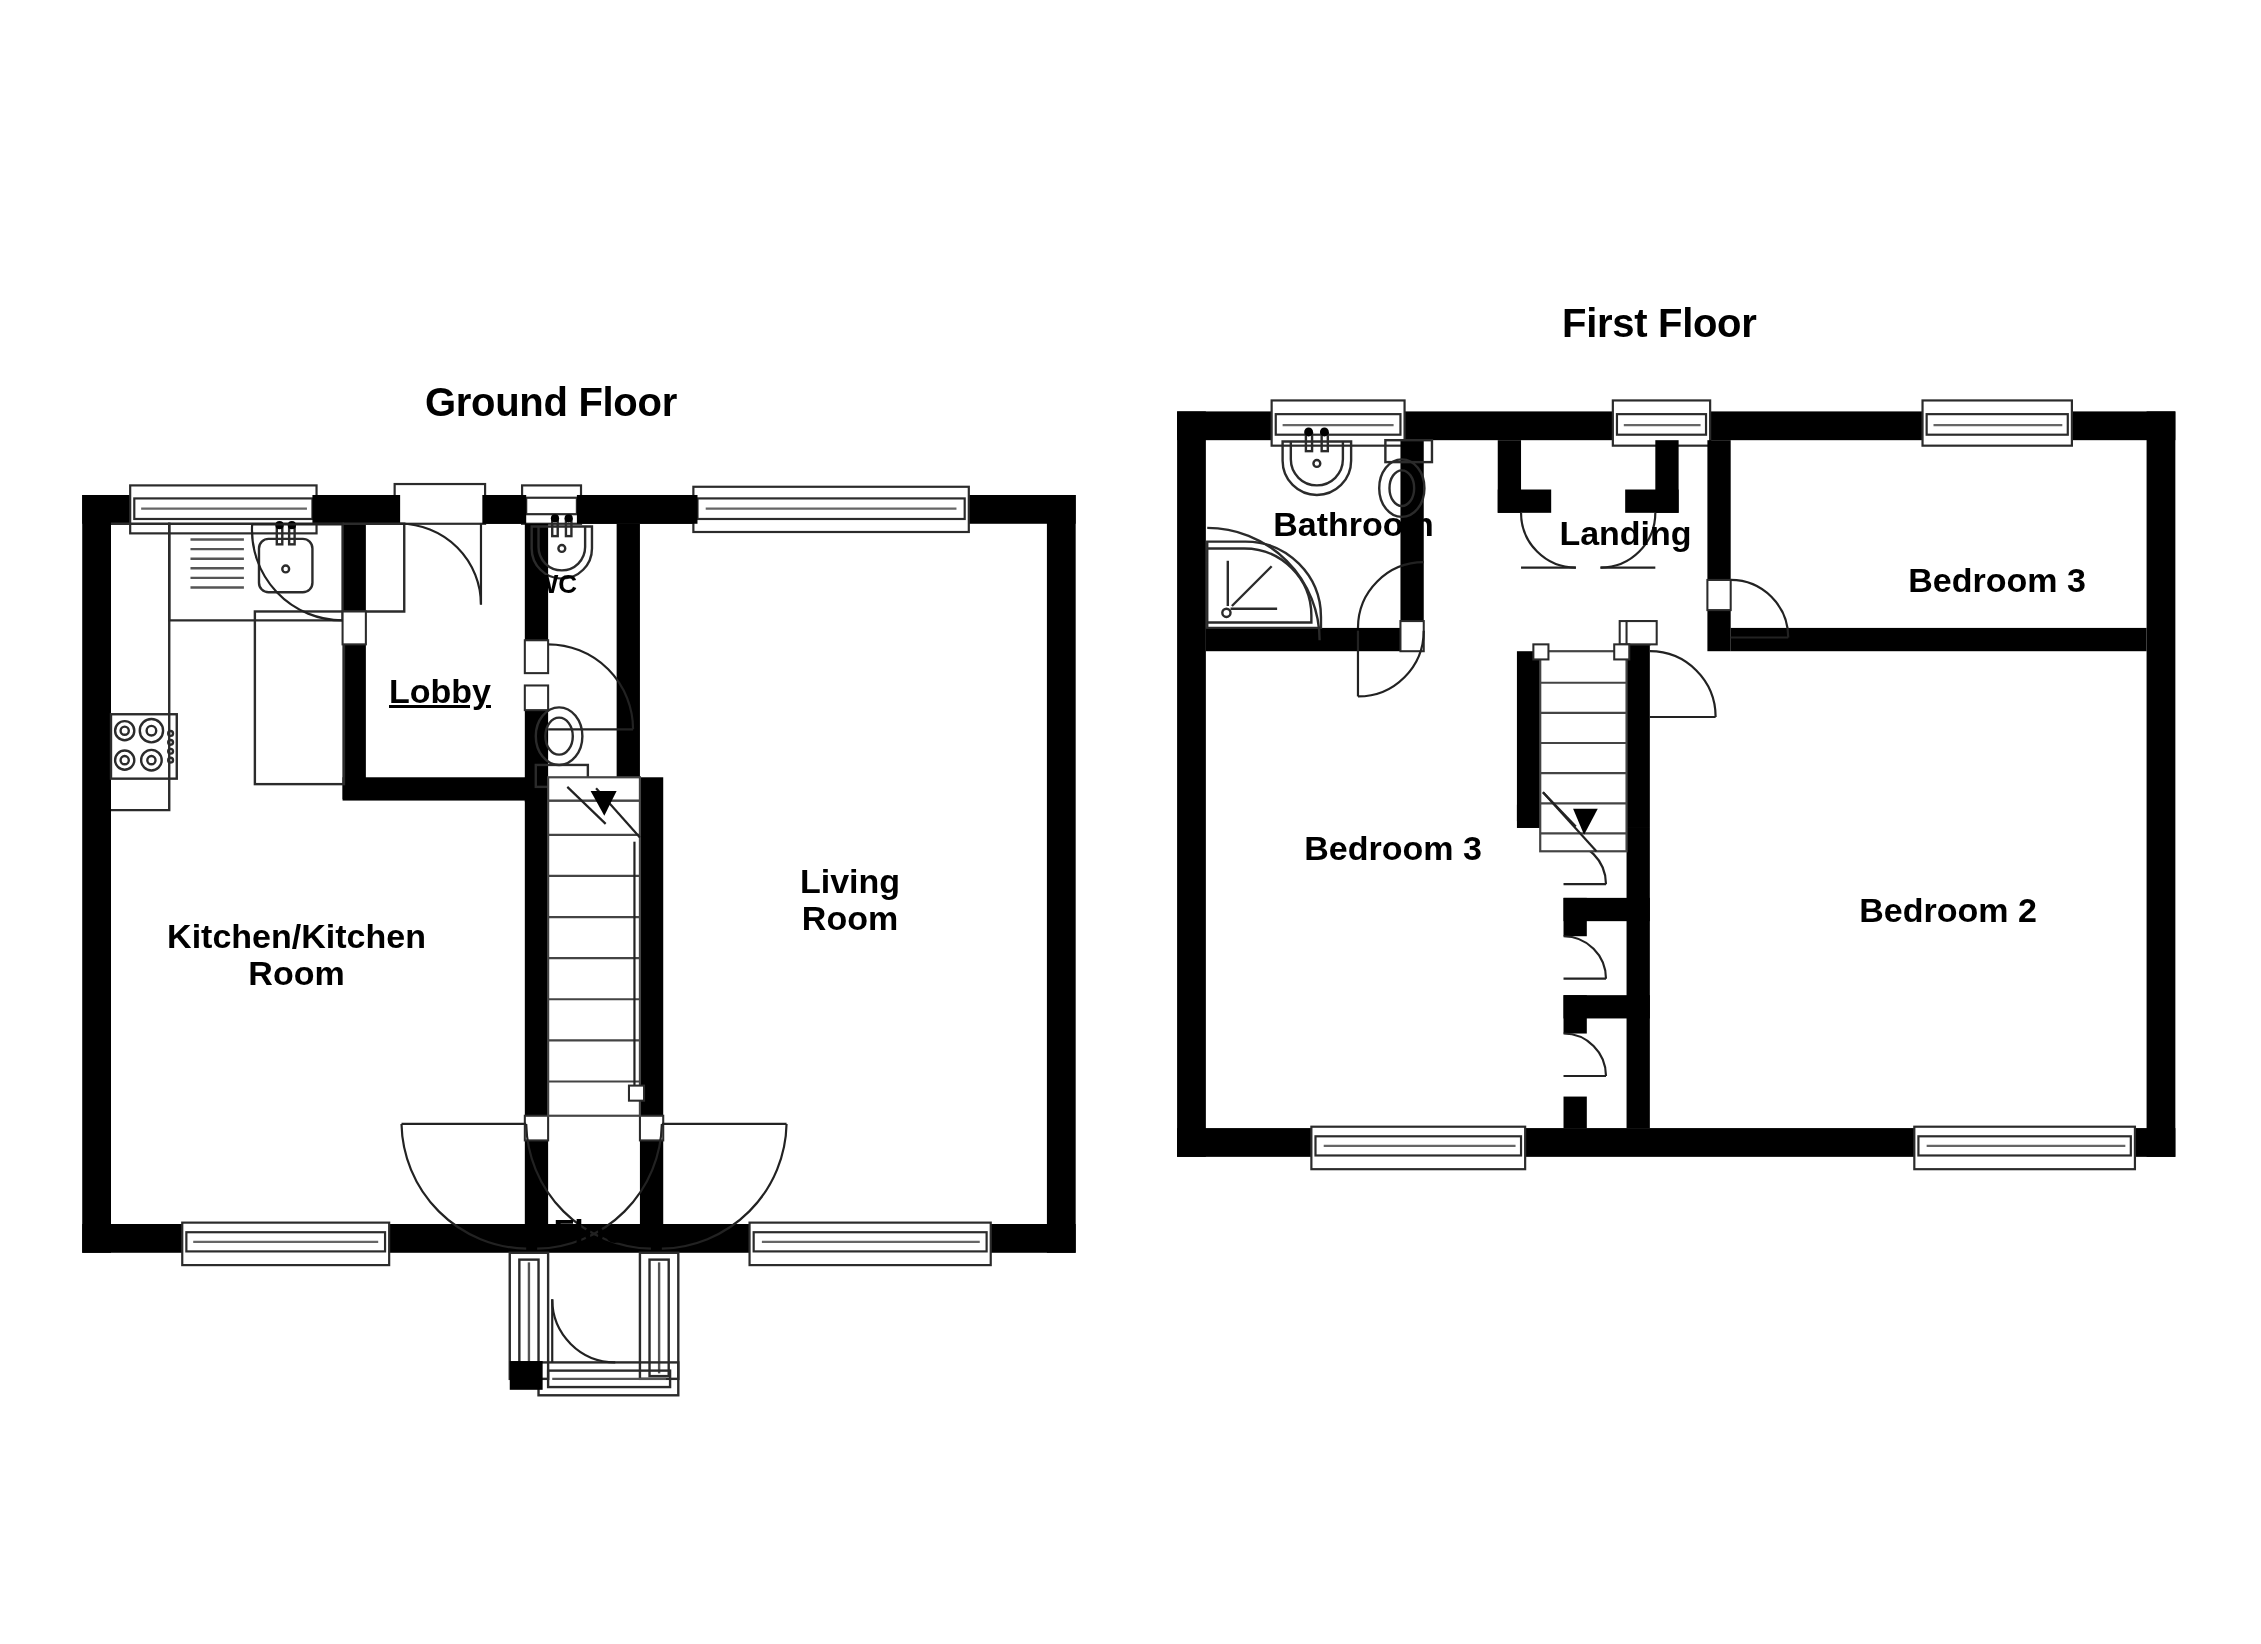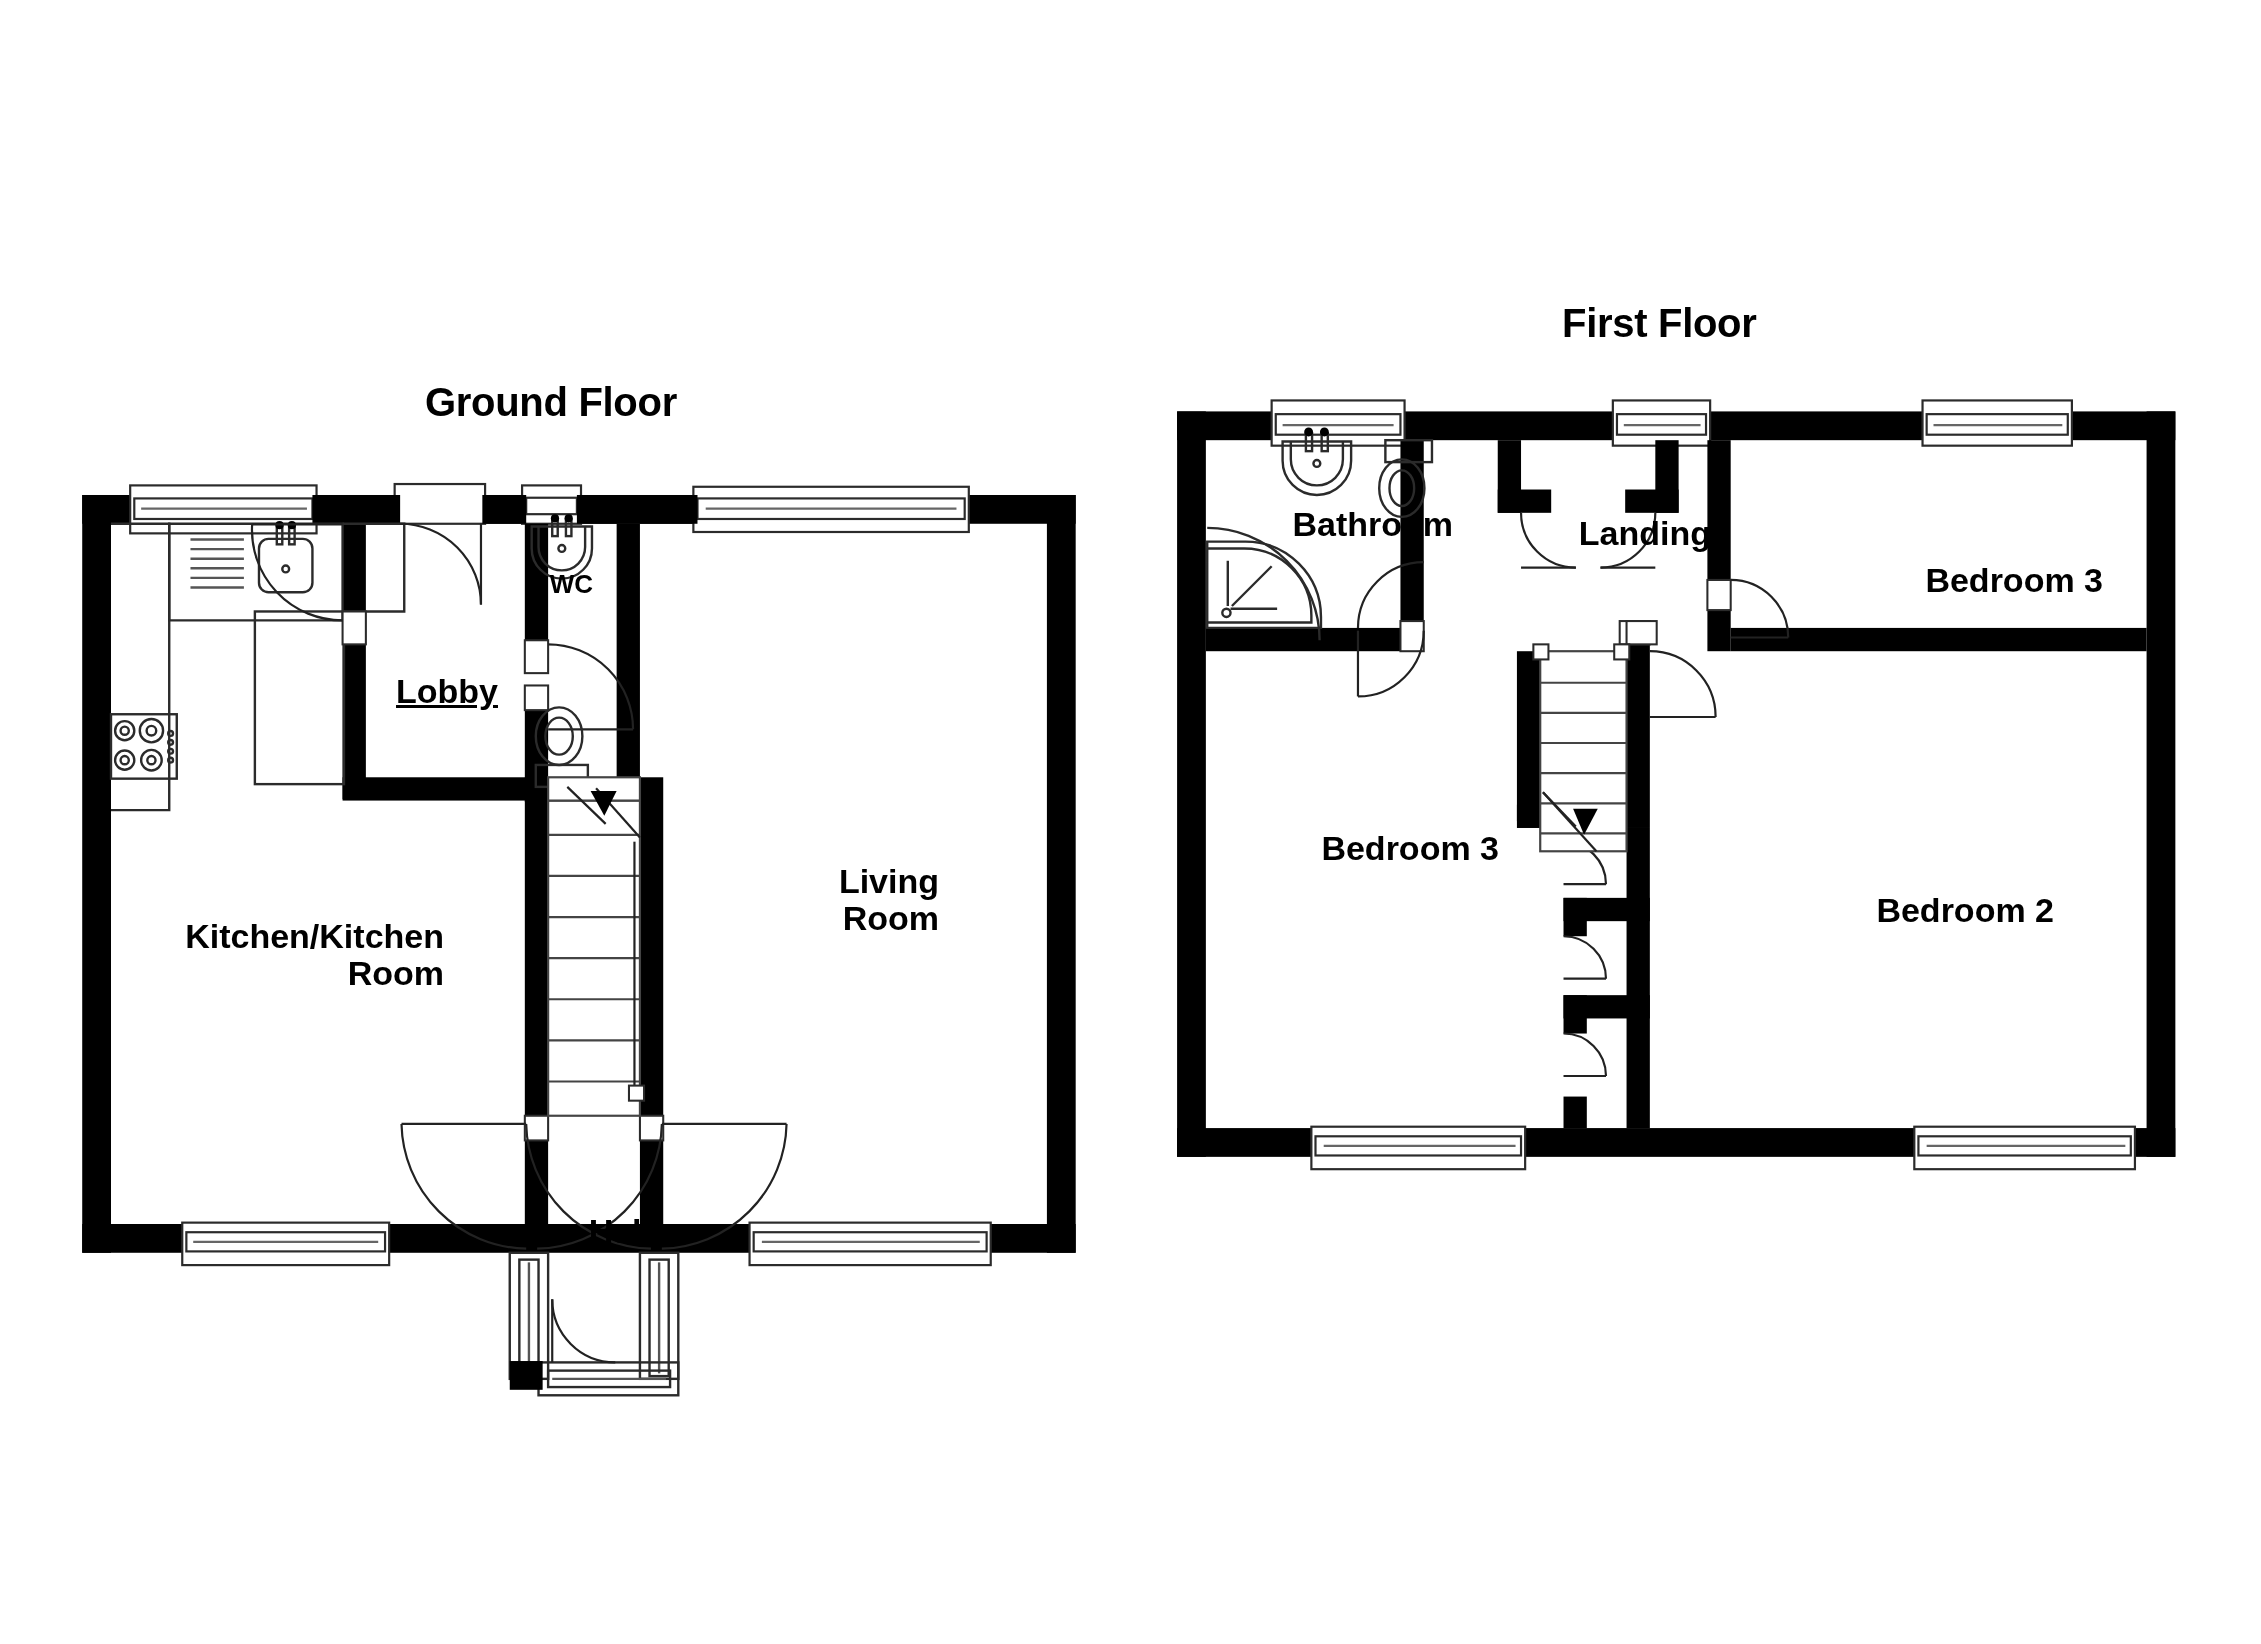--- a/index.html
+++ b/index.html
@@ -35,21 +35,21 @@
   }
   .floor-title {
     font-size: 40px;
     letter-spacing: -0.3px;
   }
   .room-label {
     position: absolute;
     font-weight: bold;
     color: #000;
     white-space: nowrap;
-    text-align: right;
+    text-align: center;
     font-family: "Liberation Sans", sans-serif;
     font-size: 34px;
     line-height: 1.08;
   }
   .addr {
     position: absolute;
     font-weight: bold;
     font-size: 36px;
     color: #000;
     white-space: nowrap;
@@ -451,21 +451,21 @@
   <div class="room-label" style="left:518px; top:570px; width:75px; font-size:26px;">
     <div>WC</div>
   </div>
 
   <div class="room-label" style="left:761px; top:863px; width:178px;">
     <div>Living</div>
     <div>Room</div>
   </div>
 
   <div class="room-label" style="left:541px; top:1213px; width:110px;">
-    <div>Hall</div>
+    <div>Floor</div>
   </div>
 
   <div class="room-label" style="left:1254px; top:506px; width:199px;">
     <div>Bathroom</div>
   </div>
 
   <div class="room-label" style="left:1540px; top:515px; width:171px;">
     <div>Landing</div>
   </div>
 

